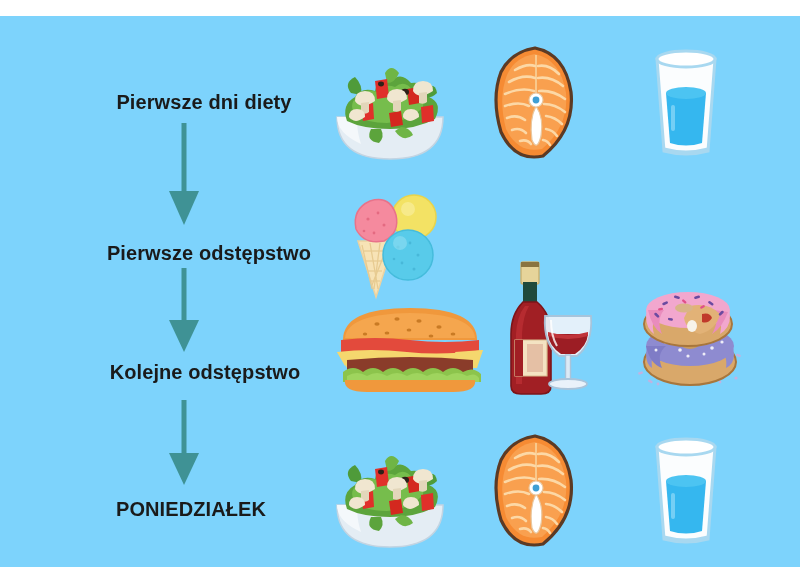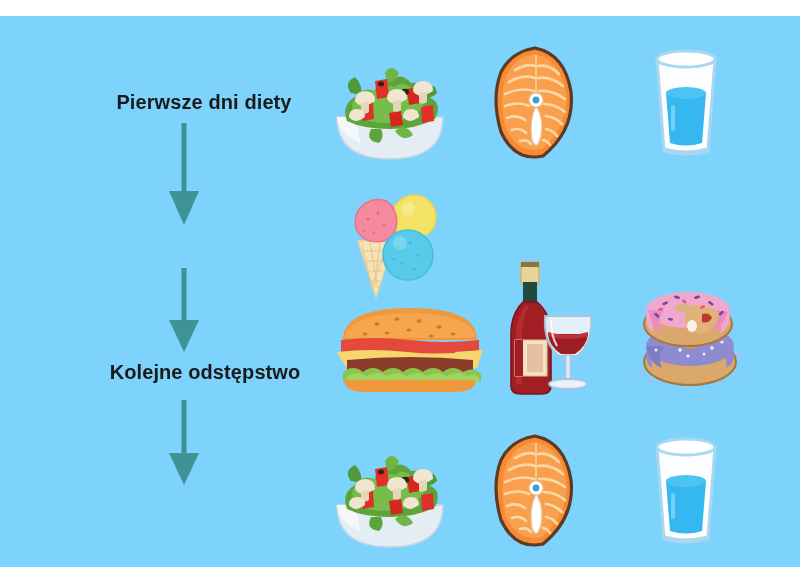--- a/index.html
+++ b/index.html
@@ -37,21 +37,23 @@
     position: absolute;
     transform: translate(-50%, -50%);
   }
 </style>
 </head>
 <body>
 
 <div id="canvas">
 
   <div class="stage-label" style="left:204px; top:86px;">Pierwsze dni diety</div>
+  <div class="stage-label" style="left:209px; top:237px;">Pierwsze odstępstwo</div>
   <div class="stage-label" style="left:205px; top:356px;">Kolejne odstępstwo</div>
+  <div class="stage-label" style="left:191px; top:493px;">PONIEDZIAŁEK</div>
 
   <div class="arrow" style="left:184px; top:107px;">
     <svg width="40" height="102" viewBox="0 0 40 102">
       <rect x="17.5" y="0" width="5" height="72" fill="#3f9295"></rect>
       <polygon points="5,68 35,68 20,102" fill="#3f9295"></polygon>
     </svg>
   </div>
   <div class="arrow" style="left:184px; top:252px;">
     <svg width="40" height="84" viewBox="0 0 40 84">
       <rect x="17.5" y="0" width="5" height="56" fill="#3f9295"></rect>

